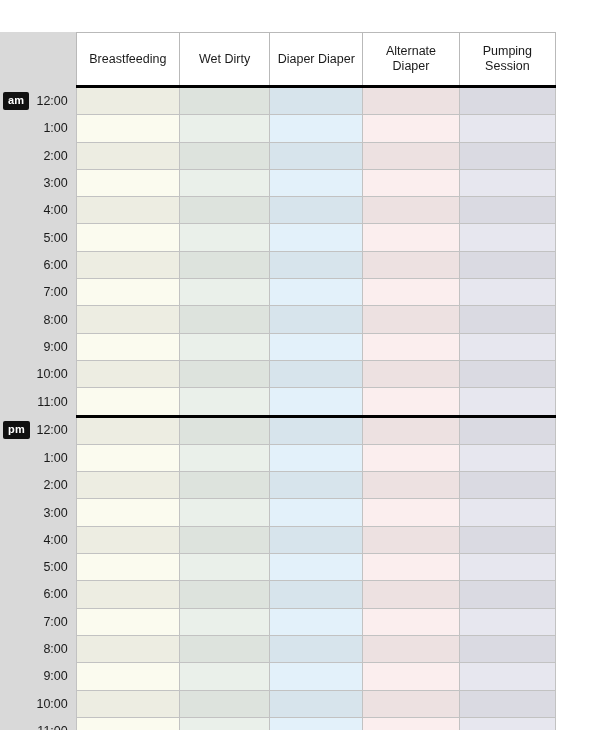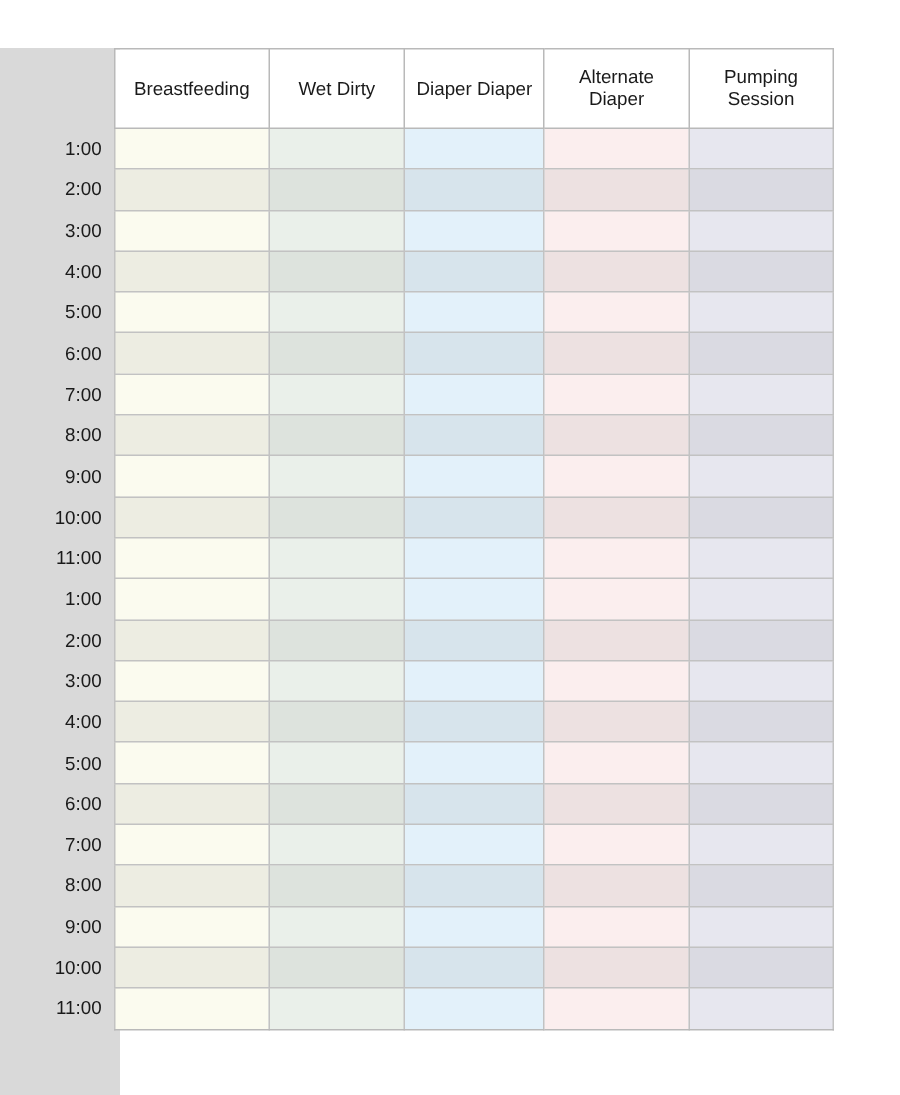--- a/index.html
+++ b/index.html
@@ -120,20 +120,28 @@
       <tr>
         <th class="corner-cell"></th>
         <th class="col-head">Breastfeeding</th>
         <th class="col-head">Wet Dirty</th>
         <th class="col-head">Diaper Diaper</th>
         <th class="col-head">Alternate Diaper</th>
         <th class="col-head">Pumping Session</th>
       </tr>
     </thead>
     <tbody id="tracker-body">
+        <tr class="period-start">
+          <td class="time-cell"><span class="ampm">am</span><span>12:00</span></td>
+          <td class="slot" style="background: linear-gradient(rgba(0, 0, 0, 0.055), rgba(0, 0, 0, 0.055)), rgb(251, 251, 239);"></td>
+          <td class="slot" style="background: linear-gradient(rgba(0, 0, 0, 0.055), rgba(0, 0, 0, 0.055)), rgb(234, 240, 234);"></td>
+          <td class="slot" style="background: linear-gradient(rgba(0, 0, 0, 0.055), rgba(0, 0, 0, 0.055)), rgb(227, 241, 250);"></td>
+          <td class="slot" style="background: linear-gradient(rgba(0, 0, 0, 0.055), rgba(0, 0, 0, 0.055)), rgb(251, 238, 238);"></td>
+          <td class="slot" style="background: linear-gradient(rgba(0, 0, 0, 0.055), rgba(0, 0, 0, 0.055)), rgb(231, 231, 239);"></td>
+        </tr>
         <tr>
           <td class="time-cell"><span>1:00</span></td>
           <td class="slot" style="background: rgb(251, 251, 239);"></td>
           <td class="slot" style="background: rgb(234, 240, 234);"></td>
           <td class="slot" style="background: rgb(227, 241, 250);"></td>
           <td class="slot" style="background: rgb(251, 238, 238);"></td>
           <td class="slot" style="background: rgb(231, 231, 239);"></td>
         </tr>
         <tr>
           <td class="time-cell"><span>2:00</span></td>
@@ -207,20 +215,28 @@
           <td class="slot" style="background: linear-gradient(rgba(0, 0, 0, 0.055), rgba(0, 0, 0, 0.055)), rgb(251, 238, 238);"></td>
           <td class="slot" style="background: linear-gradient(rgba(0, 0, 0, 0.055), rgba(0, 0, 0, 0.055)), rgb(231, 231, 239);"></td>
         </tr>
         <tr>
           <td class="time-cell"><span>11:00</span></td>
           <td class="slot" style="background: rgb(251, 251, 239);"></td>
           <td class="slot" style="background: rgb(234, 240, 234);"></td>
           <td class="slot" style="background: rgb(227, 241, 250);"></td>
           <td class="slot" style="background: rgb(251, 238, 238);"></td>
           <td class="slot" style="background: rgb(231, 231, 239);"></td>
+        </tr>
+        <tr class="period-start">
+          <td class="time-cell"><span class="ampm">pm</span><span>12:00</span></td>
+          <td class="slot" style="background: linear-gradient(rgba(0, 0, 0, 0.055), rgba(0, 0, 0, 0.055)), rgb(251, 251, 239);"></td>
+          <td class="slot" style="background: linear-gradient(rgba(0, 0, 0, 0.055), rgba(0, 0, 0, 0.055)), rgb(234, 240, 234);"></td>
+          <td class="slot" style="background: linear-gradient(rgba(0, 0, 0, 0.055), rgba(0, 0, 0, 0.055)), rgb(227, 241, 250);"></td>
+          <td class="slot" style="background: linear-gradient(rgba(0, 0, 0, 0.055), rgba(0, 0, 0, 0.055)), rgb(251, 238, 238);"></td>
+          <td class="slot" style="background: linear-gradient(rgba(0, 0, 0, 0.055), rgba(0, 0, 0, 0.055)), rgb(231, 231, 239);"></td>
         </tr>
         <tr>
           <td class="time-cell"><span>1:00</span></td>
           <td class="slot" style="background: rgb(251, 251, 239);"></td>
           <td class="slot" style="background: rgb(234, 240, 234);"></td>
           <td class="slot" style="background: rgb(227, 241, 250);"></td>
           <td class="slot" style="background: rgb(251, 238, 238);"></td>
           <td class="slot" style="background: rgb(231, 231, 239);"></td>
         </tr>
         <tr>

